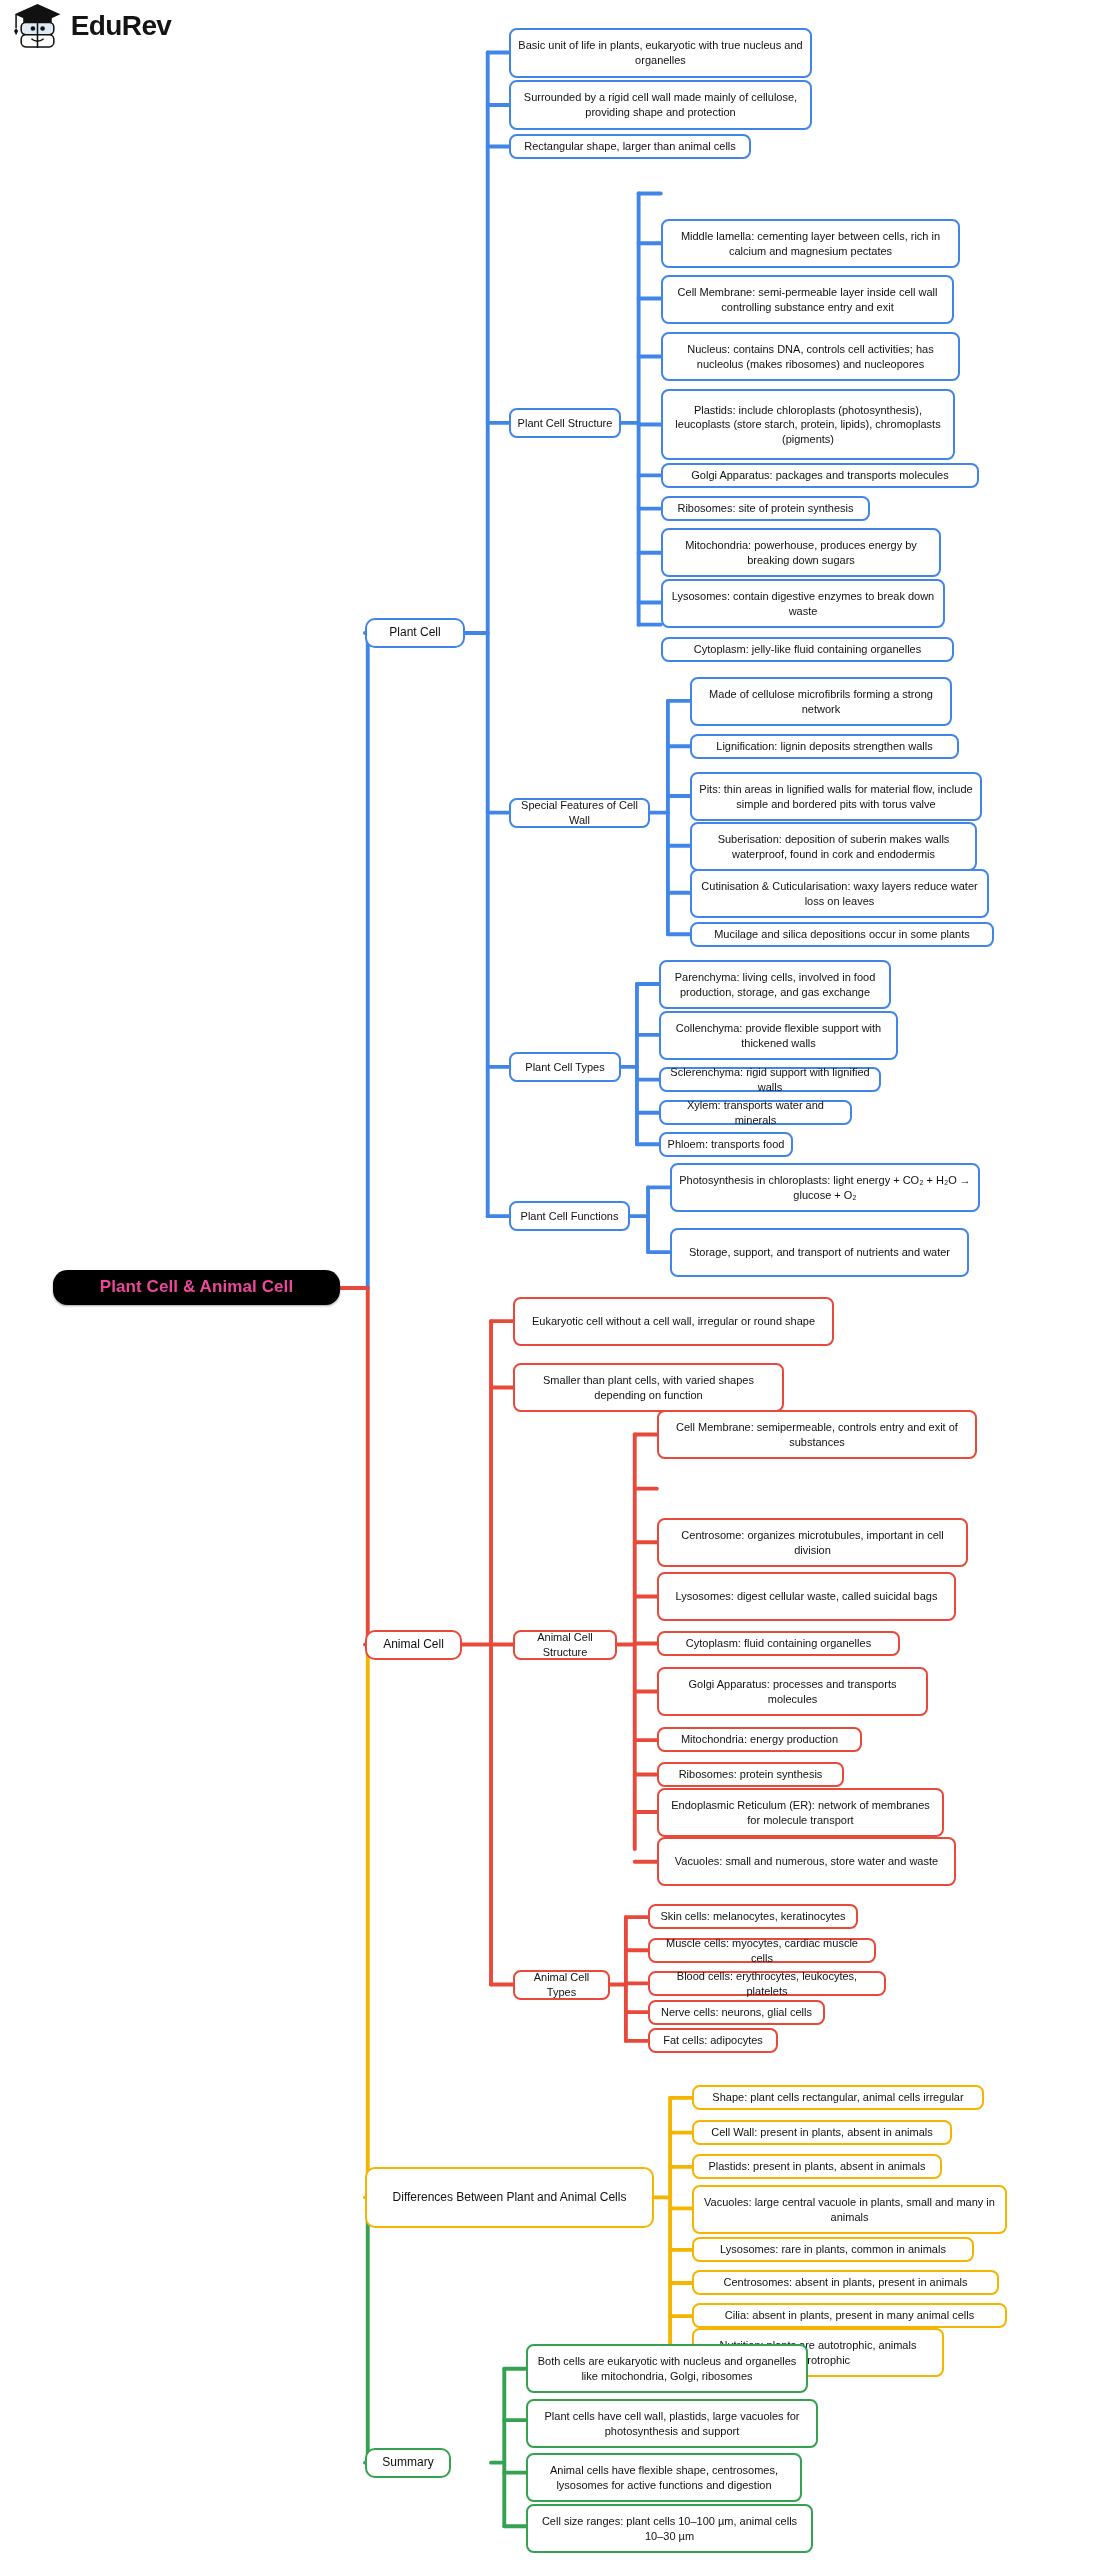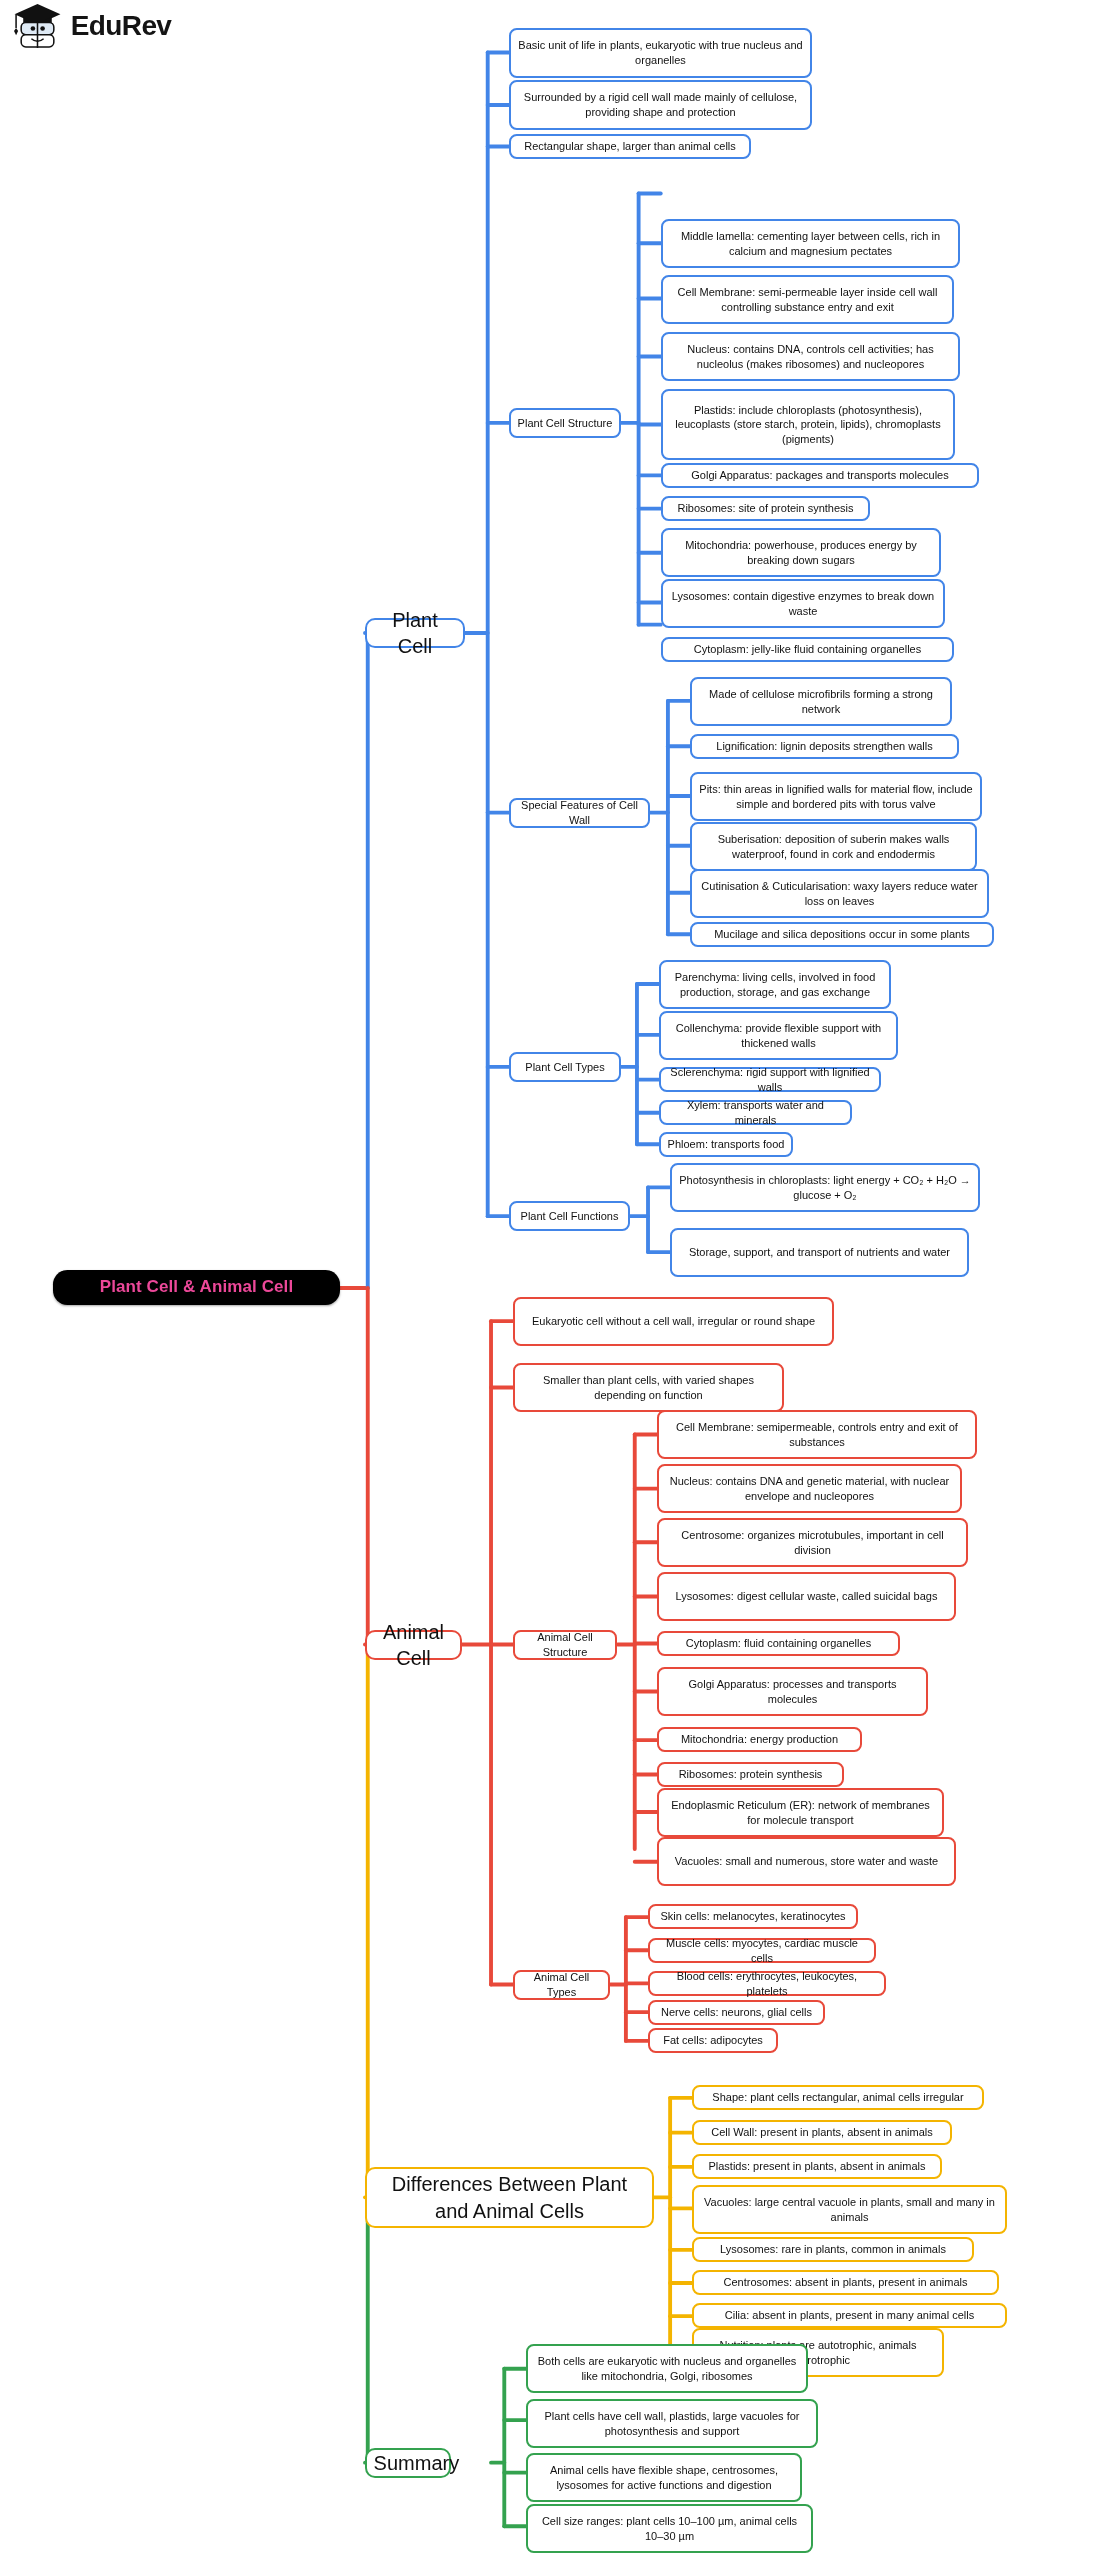--- a/index.html
+++ b/index.html
@@ -12,21 +12,21 @@
   .node{position:absolute;box-sizing:border-box;display:flex;align-items:center;
         justify-content:center;text-align:center;border-radius:7.7px;
         background:#fff;border:2.2px solid #000;line-height:1.32;
         padding:3.3px 6.6px;color:#111;}
   .node span{display:block;width:100%;}
 
   .root{background:#000;color:#ec4899;border:none;border-radius:14.4px;
         font-size:17px;font-weight:bold;letter-spacing:0.1px;
         box-shadow:0 1.1px 2.2px rgba(0,0,0,.35);justify-content:flex-end;}
 
-  .lvl1{font-size:20px;border-width:2.2px;border-radius:10px;}
+  .lvl1{font-size:12px;border-width:2.2px;border-radius:10px;}
   .lvl2{font-size:11px;border-width:2.2px;border-radius:7.7px;}
   .leaf{font-size:11px;border-width:2.2px;border-radius:7.7px;}
 
   .c-blue{border-color:#4285e8;justify-content:flex-end;}
   .c-red{border-color:#e8493a;}
   .c-amber{border-color:#f4b400;}
   .c-green{border-color:#34a24f;}
 
   .logo{position:absolute;left:12px;top:4525;display:flex;align-items:center;gap:7.7px;}
   .logo-text{font-size:28px;font-weight:bold;color:#141414;letter-spacing:-0.6px;
@@ -259,23 +259,20 @@
   <div class="node leaf c-red" style="left:513px;top:1363px;width:271px;height:49px;">
     <span>Smaller than plant cells, with varied shapes depending on function</span>
     </div>
 
   <div class="node lvl2 c-red" style="left:513px;top:1630px;width:104px;height:30px;">
     <span>Animal Cell Structure</span>
     </div>
 
   <div class="node leaf c-red" style="left:657px;top:1410px;width:320px;height:49px;">
     <span>Cell Membrane: semipermeable, controls entry and exit of substances</span>
-    </div>
-  <div class="node leaf c-red" style="left:657px;top:1464px;width:305px;height:49px;">
-    <span>Nucleus: contains DNA and genetic material, with nuclear envelope and nucleopores</span>
     </div>
   <div class="node leaf c-red" style="left:657px;top:1518px;width:311px;height:49px;">
     <span>Centrosome: organizes microtubules, important in cell division</span>
     </div>
   <div class="node leaf c-red" style="left:657px;top:1572px;width:299px;height:49px;">
     <span>Lysosomes: digest cellular waste, called suicidal bags</span>
     </div>
   <div class="node leaf c-red" style="left:657px;top:1631px;width:243px;height:25.4px;">
     <span>Cytoplasm: fluid containing organelles</span>
     </div>

